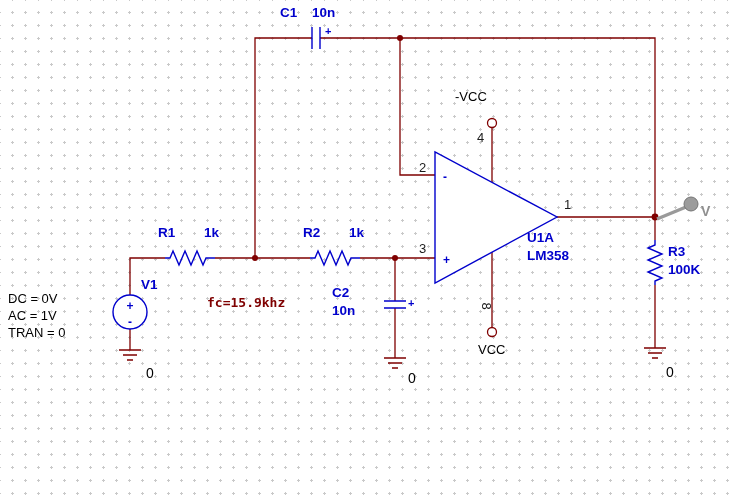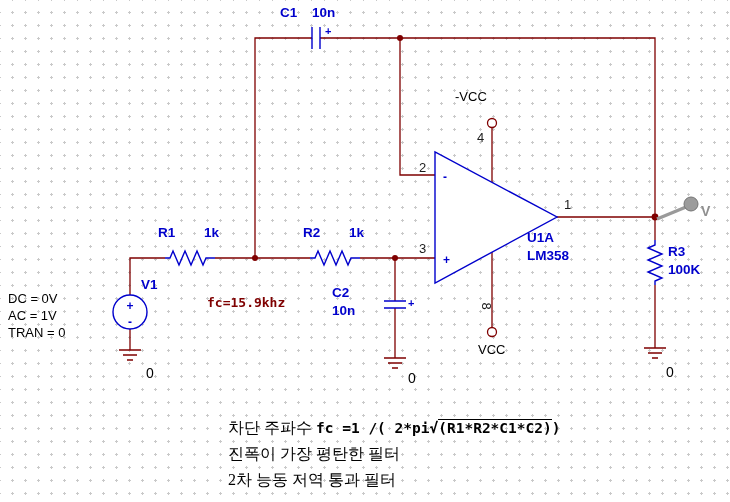--- a/index.html
+++ b/index.html
@@ -132,21 +132,14 @@
     <text x="527" y="260" class="lbl-blue">LM358</text>
 
     <text x="668" y="256" class="lbl-blue">R3</text>
     <text x="668" y="274" class="lbl-blue">100K</text>
 
     <text x="146" y="378" class="lbl-black ground-num">0</text>
     <text x="408" y="383" class="lbl-black ground-num">0</text>
     <text x="666" y="377" class="lbl-black ground-num">0</text>
   </svg>
 
-  <div class="notes">
-    <div class="note-line">
-      <span class="kr">차단 주파수 </span><span class="mono">fc =1 /( 2*pi</span><span class="mono">√</span><span class="mono radicand">(R1*R2*C1*C2)</span><span class="mono">)</span>
-    </div>
-    <div class="note-line kr">진폭이 가장 평탄한 필터</div>
-    <div class="note-line kr">2차 능동 저역 통과 필터</div>
-  </div>
 
 </div>
 
 </body></html>

